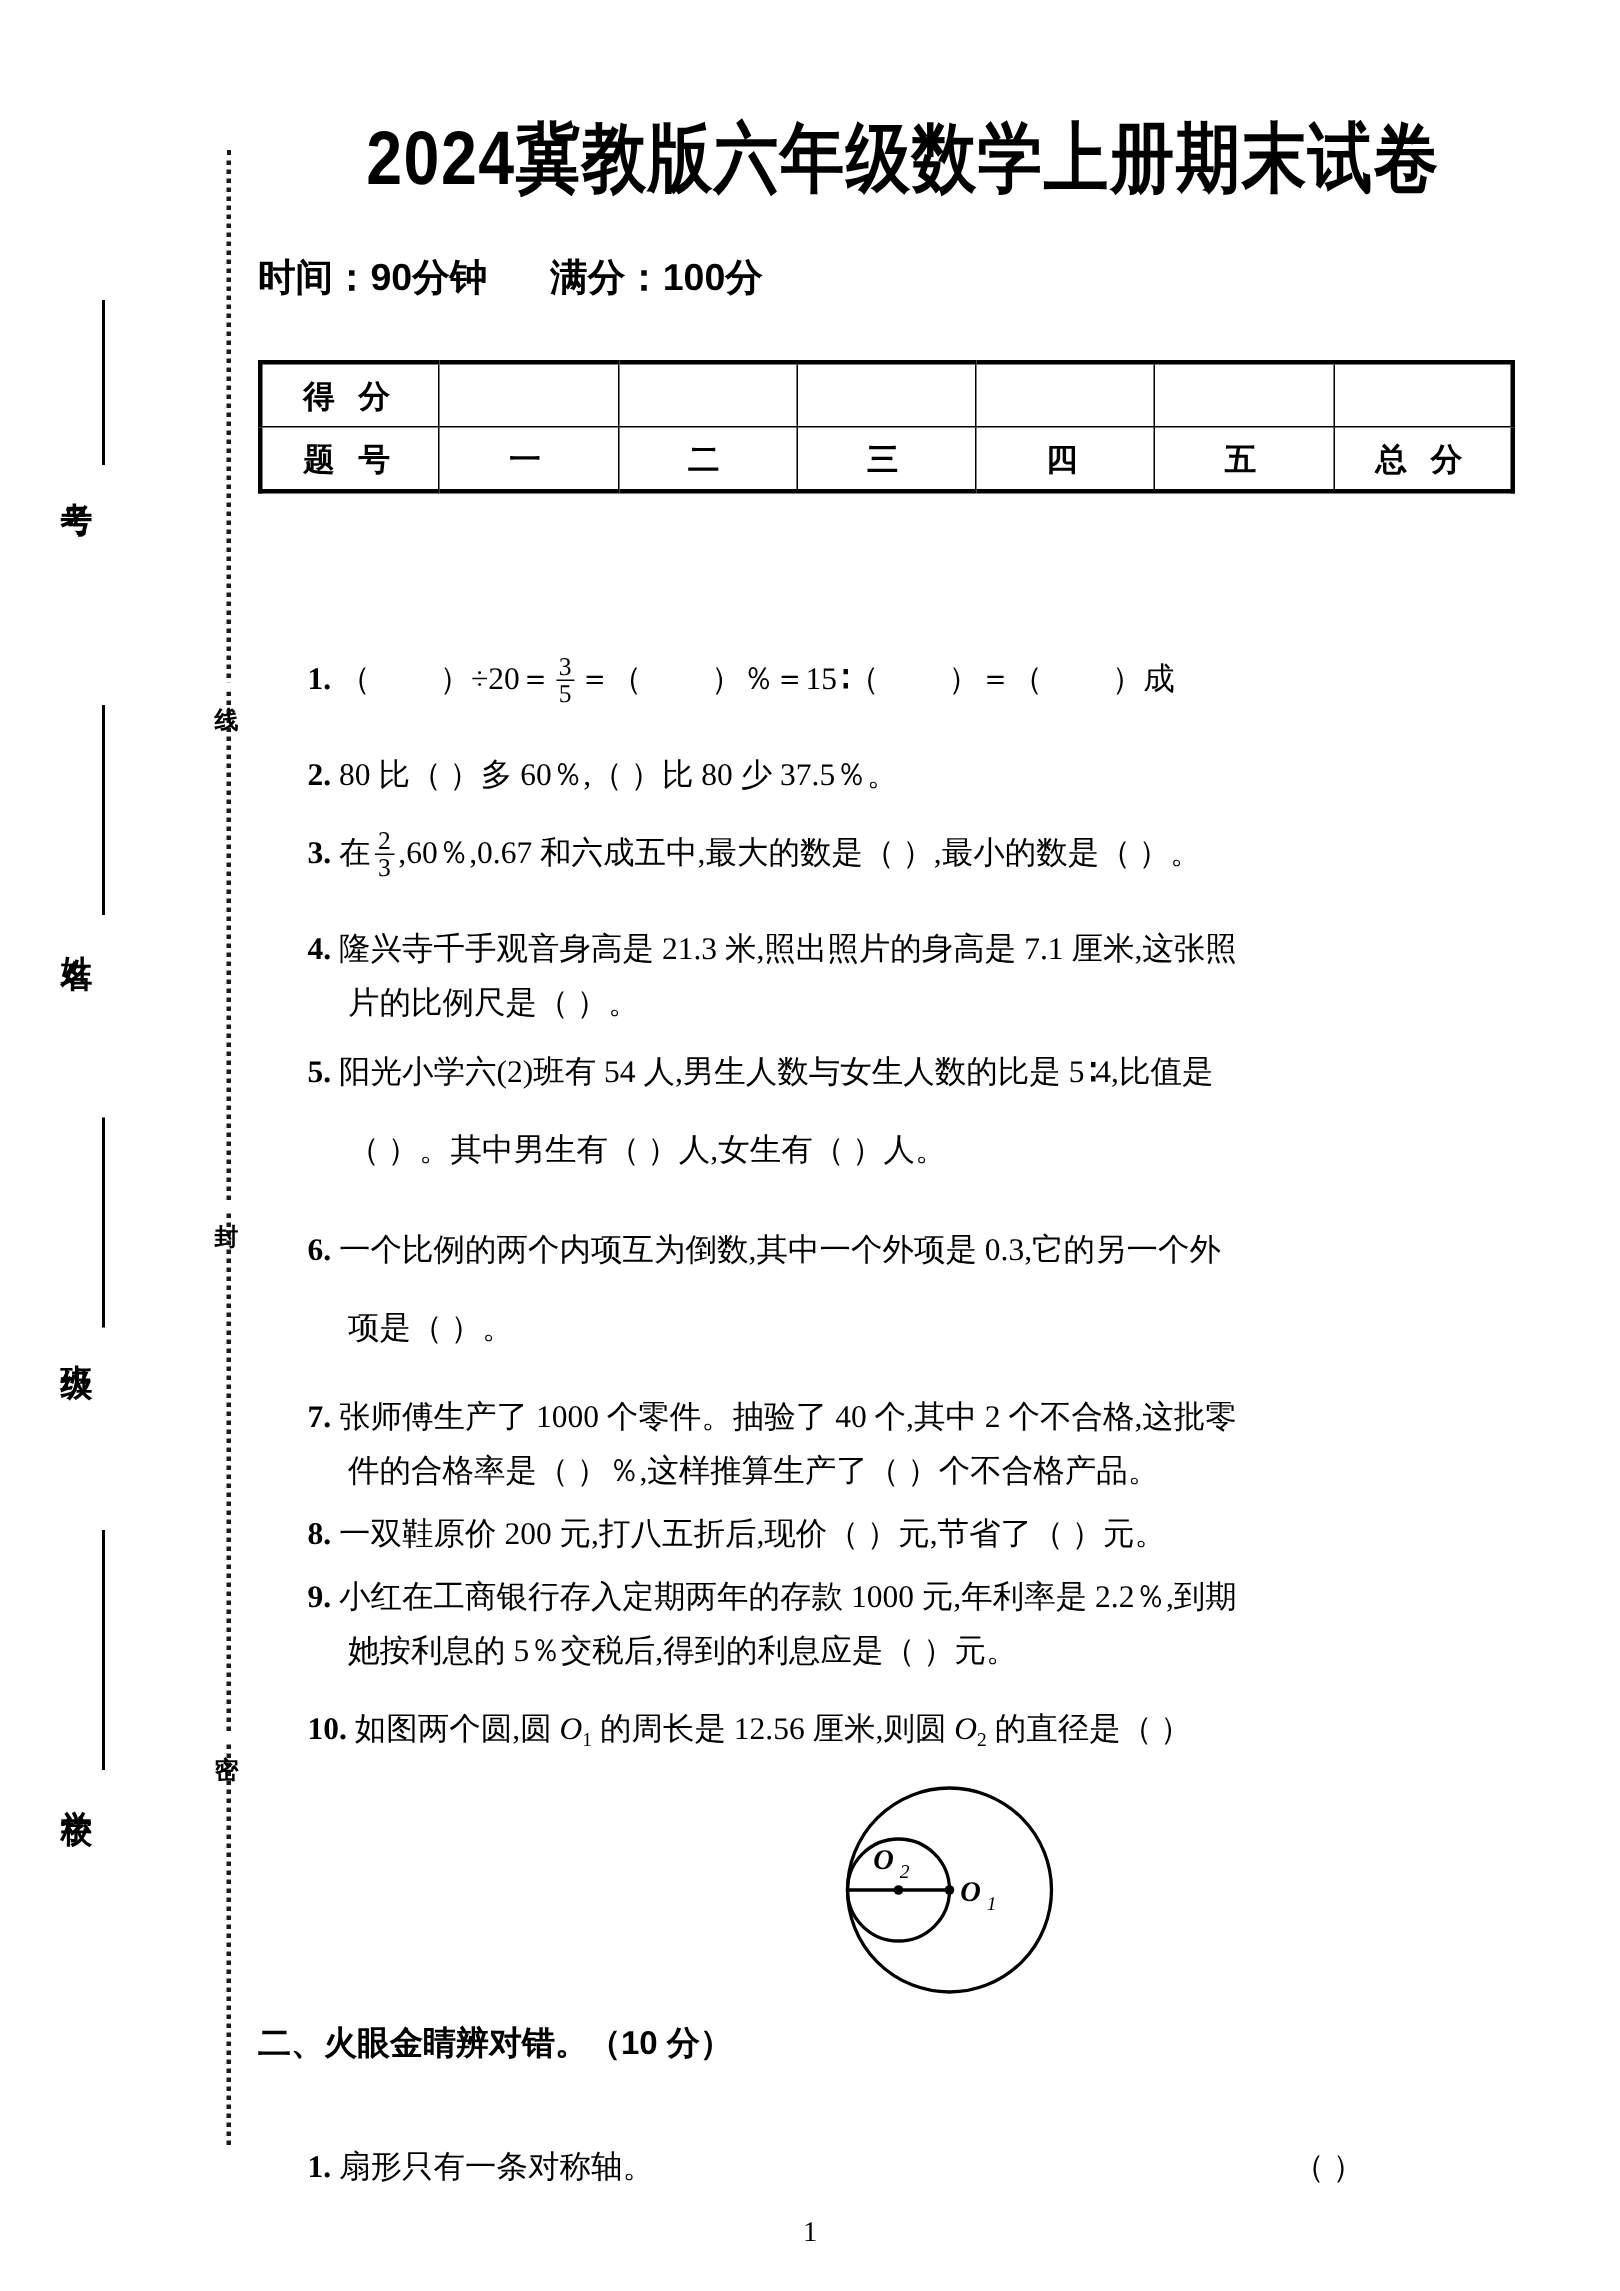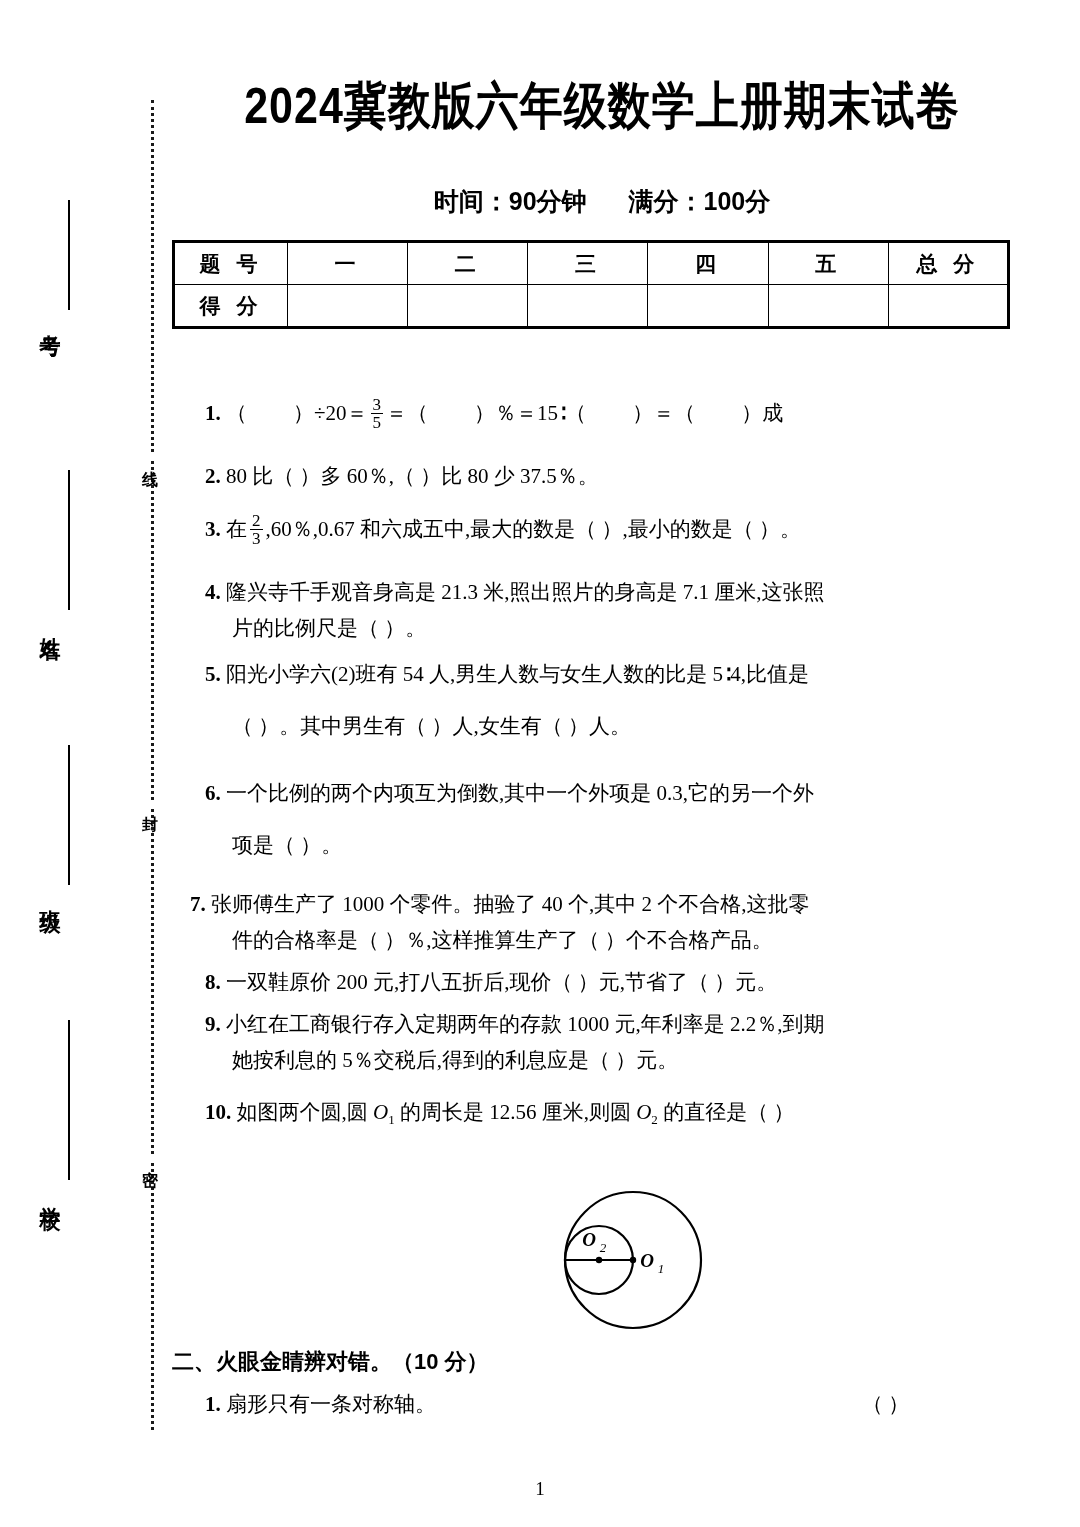--- a/index.html
+++ b/index.html
@@ -83,23 +83,22 @@
     font-size: 43px;
     letter-spacing: 1px;
     white-space: nowrap;
     transform: scaleY(1.18);
     transform-origin: center top;
   }
 
   #paper-subtitle {
     position: absolute;
     left: 0;
-    top: 185px;
+    top: 168px;
     width: 860px;
-    text-align: center;
     font-family: "Liberation Sans", "DejaVu Sans", sans-serif;
     font-weight: bold;
     font-size: 25px;
     white-space: nowrap;
   }
   #paper-subtitle .gapcell { display: inline-block; width: 42px; }
 
   
   #score-table {
     position: absolute;
@@ -133,20 +132,21 @@
     font-weight: bold;
     font-size: 22px;
     white-space: nowrap;
   }
 
   .q {
     position: absolute;
     font-size: 21px;
     white-space: nowrap;
     font-family: "Liberation Serif", "DejaVu Serif", serif;
+    margin-top: 40px;
   }
   .qnum {
     font-weight: bold;
     font-family: "Liberation Serif", "DejaVu Serif", serif;
   }
   .gap-md { display: inline-block; width: 46px; }
 
   
   .frac {
     display: inline-block;
@@ -209,37 +209,37 @@
 
   <div id="paper-title">2024冀教版六年级数学上册期末试卷</div>
 
   <div id="paper-subtitle">
     <span>时间：90分钟</span><span class="gapcell"></span><span>满分：100分</span>
   </div>
 
   <table id="score-table">
     <tbody>
         <tr>
+      <td>得 分</td>
+      <td></td>
+      <td></td>
+      <td></td>
+      <td></td>
+      <td></td>
+      <td></td>
+    </tr>
+    <tr>
       <td style="width:112px;">题 号</td>
       <td>一</td>
       <td>二</td>
       <td>三</td>
       <td>四</td>
       <td>五</td>
       <td>总 分</td>
     </tr>
-    <tr>
-      <td>得 分</td>
-      <td></td>
-      <td></td>
-      <td></td>
-      <td></td>
-      <td></td>
-      <td></td>
-    </tr>
   </tbody>
     </table>
 
 
   <div class="q" style="left:33px; top:397px;">
     <span class="qnum">1.</span>
     <span>（</span><span class="gap-md"></span><span>）÷20＝</span><span class="frac"><span class="num">3</span><span class="den">5</span></span><span>＝（</span><span class="gap-md"></span><span>）％＝15∶（</span><span class="gap-md"></span><span>）＝（</span><span class="gap-md"></span><span>）成</span>
   </div>
 
   <div class="q" style="left:33px; top:462px;">
@@ -269,21 +269,21 @@
   </div>
 
   <div class="q" style="left:33px; top:779px;">
     <span class="qnum">6.</span>
     <span>一个比例的两个内项互为倒数,其中一个外项是 0.3,它的另一个外</span>
   </div>
   <div class="q" style="left:60px; top:831px;">
     <span>项是（        ）。</span>
   </div>
 
-  <div class="q" style="left:18px; top:890px;">
+  <div class="q" style="left:33px; top:890px;">
     <span class="qnum">7.</span>
     <span>张师傅生产了 1000 个零件。抽验了 40 个,其中 2 个不合格,这批零</span>
   </div>
   <div class="q" style="left:60px; top:926px;">
     <span>件的合格率是（        ）％,这样推算生产了（        ）个不合格产品。</span>
   </div>
 
   <div class="q" style="left:33px; top:968px;">
     <span class="qnum">8.</span>
     <span>一双鞋原价 200 元,打八五折后,现价（        ）元,节省了（        ）元。</span>

